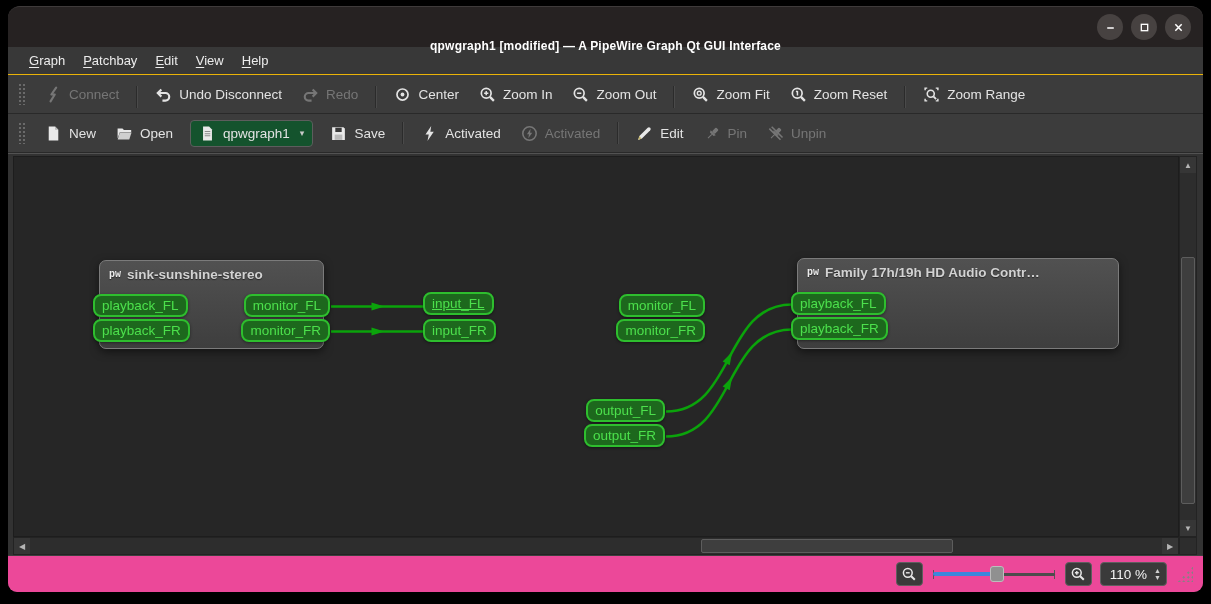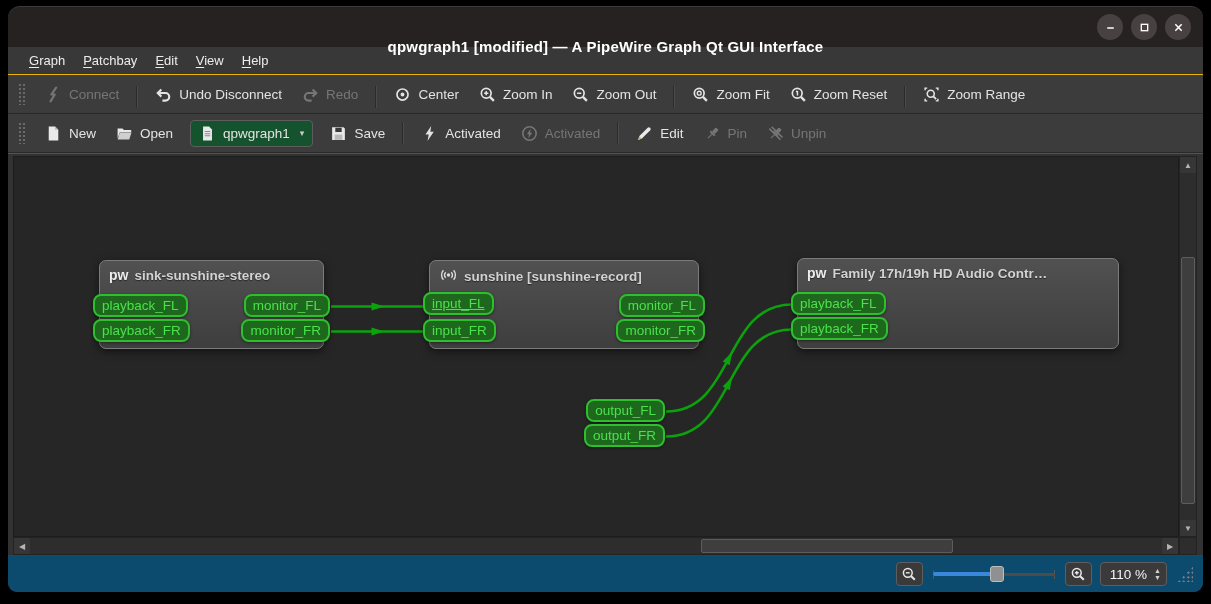--- a/index.html
+++ b/index.html
@@ -3,21 +3,21 @@
 <meta charset="utf-8">
 <style>
   html,body{margin:0;padding:0;}
   body{width:1211px;height:604px;background:#000;overflow:hidden;
        font-family:"Liberation Sans","DejaVu Sans",sans-serif;-webkit-font-smoothing:antialiased;}
   .window{position:absolute;top:6px;left:8px;right:8px;bottom:12px;background:#323232;
           border-radius:12px 12px 9px 9px;overflow:hidden;display:flex;flex-direction:column;
           border-top:1px solid #3e3a3a;}
   
   .titlebar{height:40px;flex:0 0 auto;background:#262222;display:flex;align-items:center;justify-content:center;position:relative;}
-  .title{color:#ffffff;font-weight:bold;font-size:15px;letter-spacing:.2px;margin-top:38px;}
+  .title{color:#ffffff;font-weight:bold;font-size:12px;letter-spacing:.2px;margin-top:38px;}
   .win-controls{position:absolute;right:12px;top:0;height:100%;display:flex;align-items:center;gap:8px;}
   .win-btn{width:26px;height:26px;border-radius:50%;background:#474241;display:flex;align-items:center;justify-content:center;}
   .win-btn svg{width:15px;height:15px;display:block;}
   
   .menubar{height:27px;flex:0 0 auto;background:#383838;display:flex;align-items:center;padding-left:12px;border-bottom:1px solid #eab308;}
   .menu-item{color:#ececec;font-size:13px;padding:4px 9px;cursor:default;}
   .menu-item u{text-underline-offset:2px;}
   
   .toolbar{height:38px;flex:0 0 auto;background:#3c3c3c;display:flex;align-items:center;padding:0 6px;border-bottom:1px solid #292929;}
   .tb-handle{width:8px;height:22px;margin:0 9px 0 4px;background-image:radial-gradient(#6a6a6a 1px,transparent 1.15px);background-size:4px 4px;}
@@ -28,34 +28,34 @@
   .tb-combo{border:1px solid #5d5d5d;background:#14532d;border-radius:4px;padding:4px 8px;margin:0 7px;}
   .combo-arrow{font-size:9px;color:#c9c9c9;margin-left:3px;}
   
   .canvas-wrap{flex:1 1 auto;position:relative;background:#323232;border-top:1px solid #525252;}
   .canvas-frame{position:absolute;left:5px;right:6px;top:2px;bottom:0;}
   .canvas-view{position:absolute;left:0;top:0;right:18px;bottom:18px;background:#262626;border:1px solid #1d1d1d;overflow:hidden;}
   .wires{position:absolute;left:0;top:0;z-index:1;}
   .node{position:absolute;z-index:2;background:linear-gradient(#515151,#3e3e3e);border:1px solid #7b7b7b;
         border-radius:7px;box-shadow:0 3px 9px rgba(0,0,0,.5);}
   .node-title{display:flex;align-items:center;gap:6px;padding:6px 10px 0 9px;color:#d2d2d2;font-weight:bold;font-size:13.5px;white-space:nowrap;overflow:hidden;text-shadow:0 1px 1px rgba(0,0,0,.5);}
-  .node-title .pw{font-family:Liberation Sans, sans-serif;font-size:14px;color:#ececec;}
+  .node-title .pw{font-family:Liberation Mono, monospace;font-size:10px;color:#ececec;}
   .node-title svg{width:19px;height:16px;color:#dcdcdc;flex:0 0 auto;}
   .port{position:absolute;z-index:3;height:23px;box-sizing:border-box;display:flex;align-items:center;
         padding:0 7px;background:#1d681d;border:2px solid #2ebe2e;border-radius:8px;color:#4ce04c;
         font-size:13.5px;white-space:nowrap;box-shadow:0 1px 3px rgba(0,0,0,.45);}
   
   .vscroll{position:absolute;top:0;right:0;bottom:18px;width:18px;background:#2d2d2d;border:1px solid #232323;box-sizing:border-box;}
   .hscroll{position:absolute;left:0;right:18px;bottom:0;height:18px;background:#2d2d2d;border:1px solid #232323;box-sizing:border-box;}
   .scroll-corner{position:absolute;right:0;bottom:0;width:18px;height:18px;background:#2d2d2d;border:1px solid #232323;box-sizing:border-box;}
   .scroll-btn{position:absolute;width:16px;height:16px;display:flex;align-items:center;justify-content:center;color:#b5b5b5;font-size:8px;background:#363636;}
   .vthumb{position:absolute;left:1px;width:14px;background:#3e3e3e;border:1px solid #5d5d5d;border-radius:2px;box-sizing:border-box;}
   .hthumb{position:absolute;top:1px;height:14px;background:#3e3e3e;border:1px solid #5d5d5d;border-radius:2px;box-sizing:border-box;}
   
-  .statusbar{height:36px;flex:0 0 auto;background:#0c4a6e;display:flex;align-items:center;justify-content:flex-end;padding-right:10px;gap:8px;border-top:1px solid #3e3e3e;}
+  .statusbar{height:36px;flex:0 0 auto;background:#ec4899;display:flex;align-items:center;justify-content:flex-end;padding-right:10px;gap:8px;border-top:1px solid #3e3e3e;}
   .zoom-btn{width:27px;height:24px;border:1px solid #5e5e5e;border-radius:4px;background:#3a3a3a;display:flex;align-items:center;justify-content:center;color:#e8e8e8;box-sizing:border-box;}
   .zoom-btn svg{width:16px;height:16px;display:block;}
   .slider{position:relative;width:126px;height:24px;}
   .slider .tick{position:absolute;top:8px;width:1px;height:9px;background:#565656;}
   .slider .track{position:absolute;top:11px;left:2px;right:2px;height:3px;background:#4c4c4c;border-radius:2px;}
   .slider .fill{position:absolute;top:10px;left:2px;width:52%;height:4px;background:#3b87dc;border-radius:2px;}
   .slider .handle{position:absolute;top:4px;left:calc(52% - 6px);width:14px;height:16px;background:#909090;border:1px solid #bdbdbd;border-radius:3px;box-sizing:border-box;}
   .spinbox{display:flex;align-items:center;background:#3a3a3a;border:1px solid #5e5e5e;border-radius:4px;height:24px;padding:0 5px 0 9px;color:#f4f4f4;font-size:13.5px;gap:7px;box-sizing:border-box;}
   .spin-arrows{display:flex;flex-direction:column;justify-content:center;color:#d0d0d0;font-size:7px;line-height:7px;}
   .grip{width:16px;height:16px;margin-left:2px;background-image:radial-gradient(#828282 1.1px,transparent 1.25px);
@@ -303,29 +303,20 @@
           <div class="node" style="left: 85px; top: 103px; width: 223px; height: 87px;">
             <div class="node-title">
               <span class="pw">pw</span>
               <span>sink-sunshine-stereo</span>
             </div>
           </div>
           <div class="port" style="top: 137px; left: 79px;">playback_FL</div>
           <div class="port" style="top: 162px; left: 79px;">playback_FR</div>
           <div class="port" style="top: 137px; right: 848px;">monitor_FL</div>
           <div class="port" style="top: 162px; right: 848px;">monitor_FR</div>
-          <div class="node" style="left: 415px; top: 103px; width: 268px; height: 87px;">
-            <div class="node-title">
-              <span><svg viewBox="0 0 18 16">
-                  <circle cx="9" cy="8" r="1.7" fill="currentColor"></circle>
-                  <path d="M6.2 5.2 a4.3 4.3 0 0 0 0 5.6 M3.9 3.2 a7.2 7.2 0 0 0 0 9.6 M11.8 5.2 a4.3 4.3 0 0 1 0 5.6 M14.1 3.2 a7.2 7.2 0 0 1 0 9.6" fill="none" stroke="currentColor" stroke-width="1.4"></path>
-                </svg></span>
-              <span>sunshine [sunshine-record]</span>
-            </div>
-          </div>
           <div class="port" style="top: 135px; left: 409px; text-decoration: underline;">input_FL</div>
           <div class="port" style="top: 162px; left: 409px;">input_FR</div>
           <div class="port" style="top: 137px; right: 473px;">monitor_FL</div>
           <div class="port" style="top: 162px; right: 473px;">monitor_FR</div>
           <div class="node" style="left: 783px; top: 101px; width: 320px; height: 89px;">
             <div class="node-title">
               <span class="pw">pw</span>
               <span>Family 17h/19h HD Audio Contr…</span>
             </div>
           </div>

